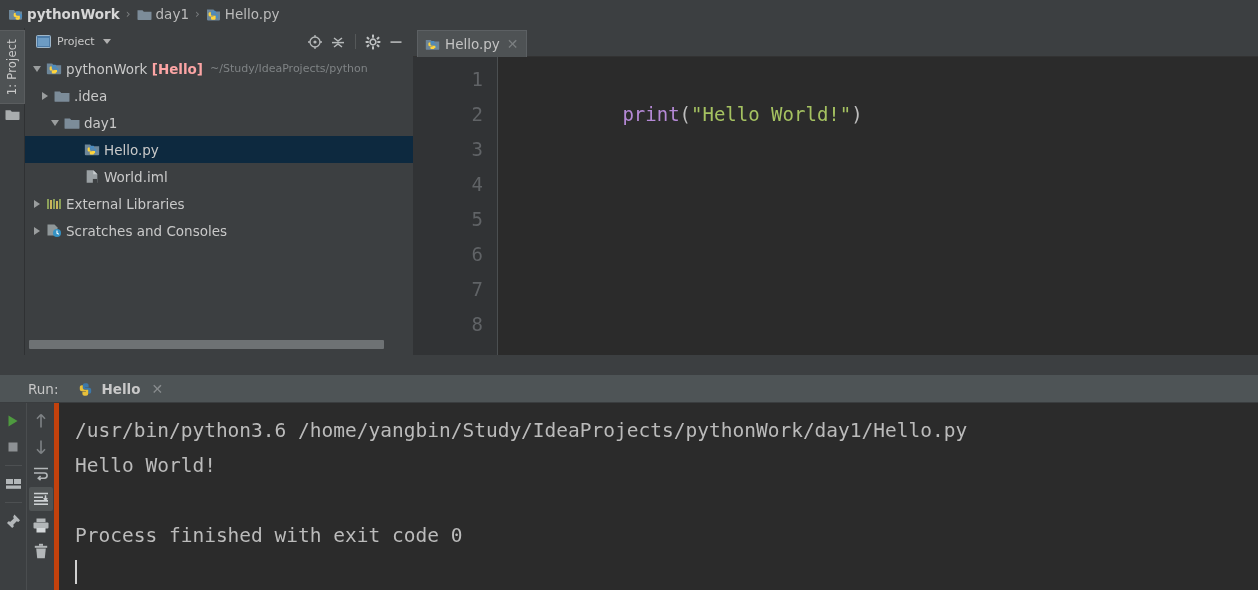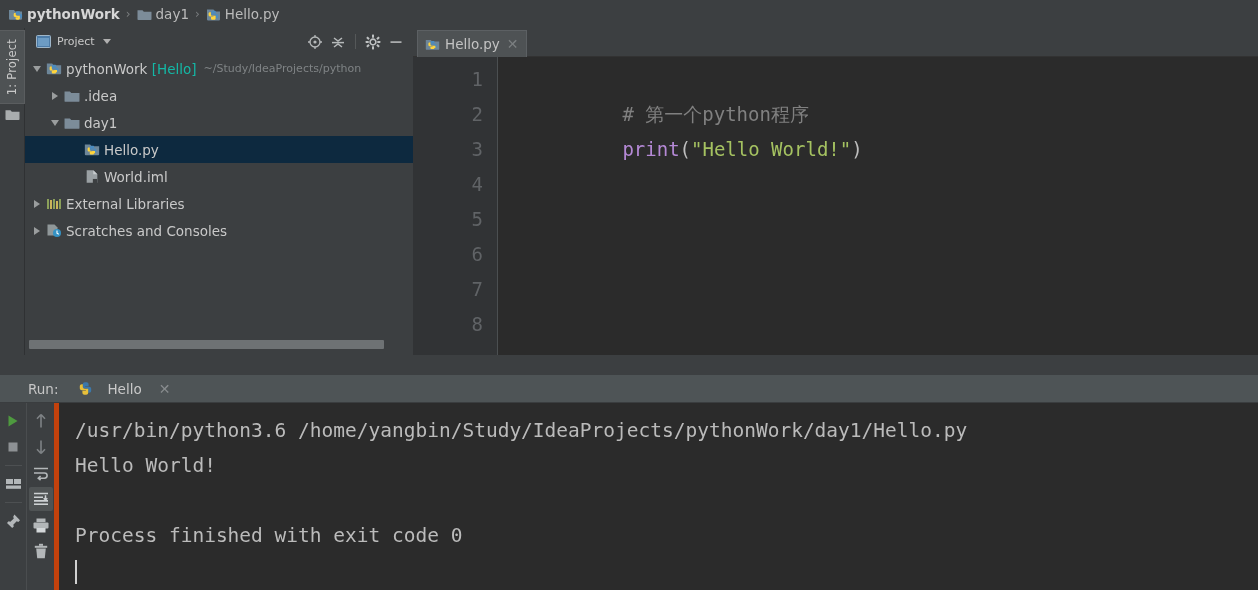--- a/index.html
+++ b/index.html
@@ -86,21 +86,21 @@
   }
   .tw-right { width: 0; height: 0;
     border-top: 4.5px solid transparent; border-bottom: 4.5px solid transparent;
     border-left: 6px solid #9a9d9e; }
   .tw-down { width: 0; height: 0;
     border-left: 4.5px solid transparent; border-right: 4.5px solid transparent;
     border-top: 6px solid #9a9d9e; }
   .ticon { width: 17px; min-width: 17px; height: 16px; margin-right: 4px;
            display: flex; align-items: center; justify-content: center; }
   .tlabel { color: #c9c9c9; }
-  .tlabel .b { font-weight: normal; color: #14b8a6; }
+  .tlabel .b { font-weight: bold; color: #fca5a5; }
   .tpath { color: #7f8385; margin-left: 7px; font-size: 11px; }
 
   .tree-scroll {
     position: absolute; left: 4px; bottom: 4px; width: 355px; height: 9px;
     background: #6e7274; border-radius: 1px;
   }
   .tree-scroll-track {
     position: absolute; left: 0; bottom: 2px; width: 388px; height: 13px;
     background: #3c3f41;
   }
@@ -158,21 +158,21 @@
     background: #3c3f41;
     border-radius: 8px;
   }
   .run-header {
     position: relative; height: 28px; width: 100%;
     background: #4e5456;
     display: flex; align-items: center; padding-left: 28px;
     border-bottom: 1px solid #3a3d3f;
   }
   .run-label { color: #c6c6c6; font-size: 13.5px; margin-right: 20px; }
-  .run-tab { display: flex; align-items: flex-start; gap: 14px; }
+  .run-tab { display: flex; align-items: flex-end; gap: 8px; font-weight: bold; }
   .run-tab-label { color: #c9c9c9; font-size: 13.5px; }
   .run-tab-close { color: #888c8e; font-size: 14px; margin-left: 3px; }
 
   .run-body {
     position: absolute; left: 0; top: 28px; width: 1258px; height: 207px;
     display: flex;
   }
   .run-tb {
     width: 26px; min-width: 26px; background: #3c3f41;
     display: flex; flex-direction: column; align-items: center;
@@ -302,21 +302,21 @@
           <svg width="16" height="15" viewBox="0 0 15 14">
             <path d="M.8 2.4h5L7 4h7.2v7.4a.9.9 0 0 1-.9.9H1.7a.9.9 0 0 1-.9-.9V2.4z" fill="#6d8699"></path>
             <path d="M5.6 4.8c0-.7.5-1.2 1.2-1.2h1.6c.7 0 1.2.5 1.2 1.2V6H7.4v.4h3c.7 0 1.2.5 1.2 1.2v1.3c0 .7-.5 1.2-1.2 1.2h-.8V8.3c0-.7-.5-1.2-1.2-1.2H5.6V4.8z" fill="#4b8bbe"></path>
             <path d="M9.4 10.4c0 .7-.5 1.2-1.2 1.2H6.6c-.7 0-1.2-.5-1.2-1.2V9.2h2.2v-.4h-3c-.7 0-1.2-.5-1.2-1.2V6.3c0-.7.5-1.2 1.2-1.2h.8v2c0 .7.5 1.2 1.2 1.2h3.8v2.1z" fill="#ffd43b"></path>
           </svg>
         </span>
         <span class="tlabel"><span>pythonWork</span> <span class="b">[Hello]</span></span>
         <span class="tpath">~/Study/IdeaProjects/python</span>
       </div>
 
-      <div class="tree-row" style="padding-left:22px">
+      <div class="tree-row" style="padding-left:12px">
         <span class="tw">
             <i class="tw-right"></i>
           </span>
         <span class="ticon">
           <svg width="16" height="14" viewBox="0 0 15 13">
             <path d="M.5 2.2h5L6.8 3.8H14.5v7.4a.8.8 0 0 1-.8.8H1.3a.8.8 0 0 1-.8-.8V2.2z" fill="#7c8c99"></path>
           </svg>
         </span>
         <span class="tlabel">.idea</span>
       </div>
@@ -413,23 +413,20 @@
         <div class="lnum">2</div>
         <div class="lnum">3</div>
         <div class="lnum">4</div>
         <div class="lnum">5</div>
         <div class="lnum">6</div>
         <div class="lnum">7</div>
         <div class="lnum">8</div>
       </div>
       <div class="code-lines">
         <div class="cline">
-          <span class="c-comment"># 第一个python程序</span>
-        </div>
-        <div class="cline">
           <span class="c-func">print</span><span class="c-punct">(</span><span class="c-string">"Hello World!"</span><span class="c-punct">)</span>
         </div>
         <div class="cline"></div>
         <div class="cline"></div>
         <div class="cline"></div>
         <div class="cline"></div>
         <div class="cline"></div>
         <div class="cline"></div>
       </div>
     </div>

